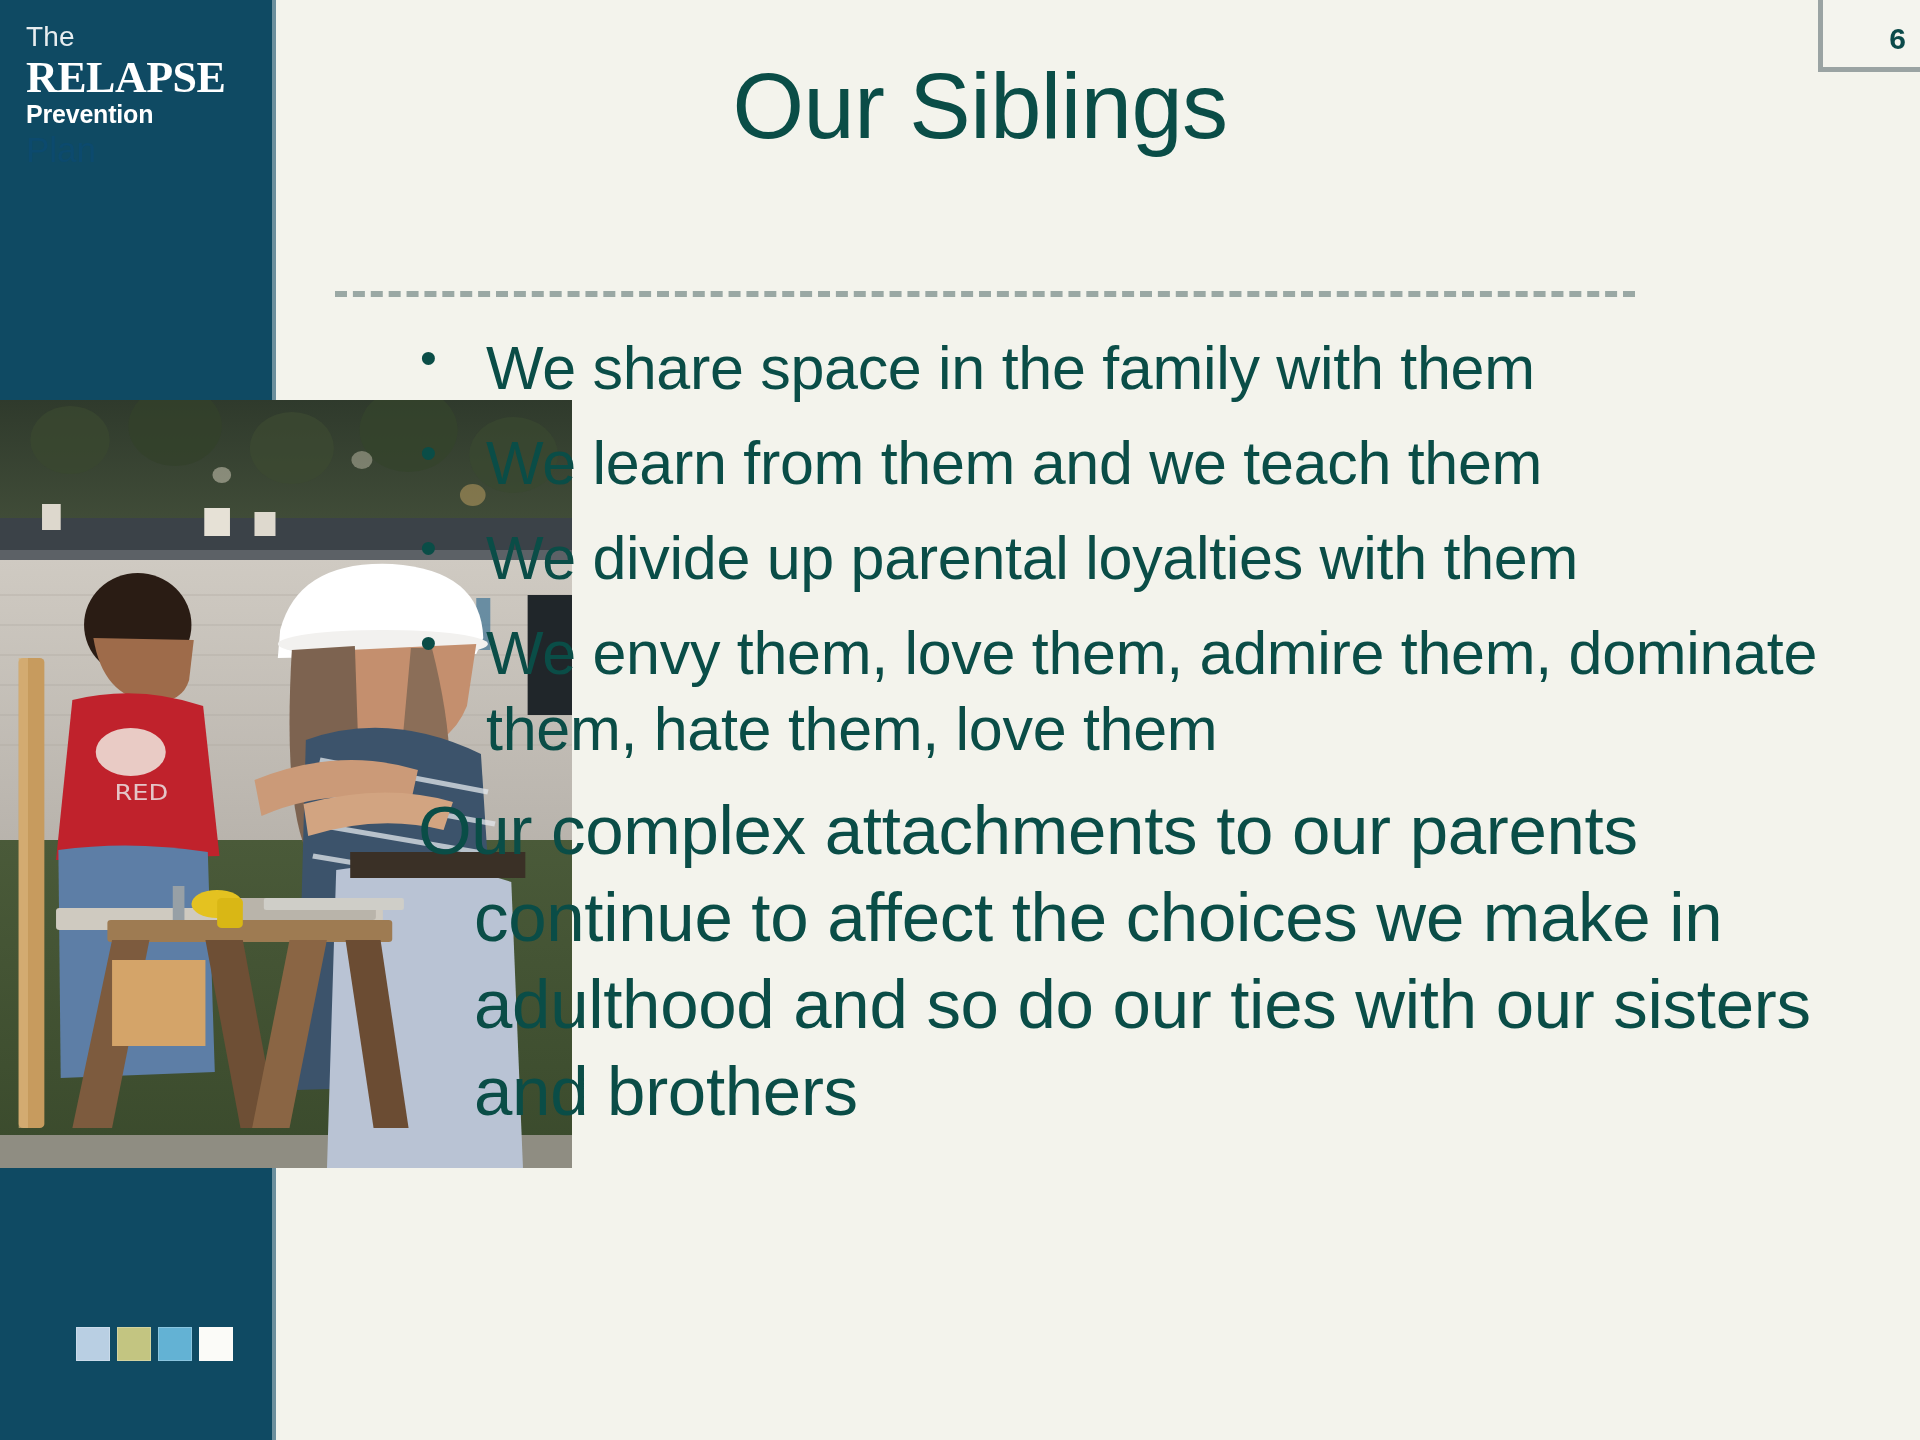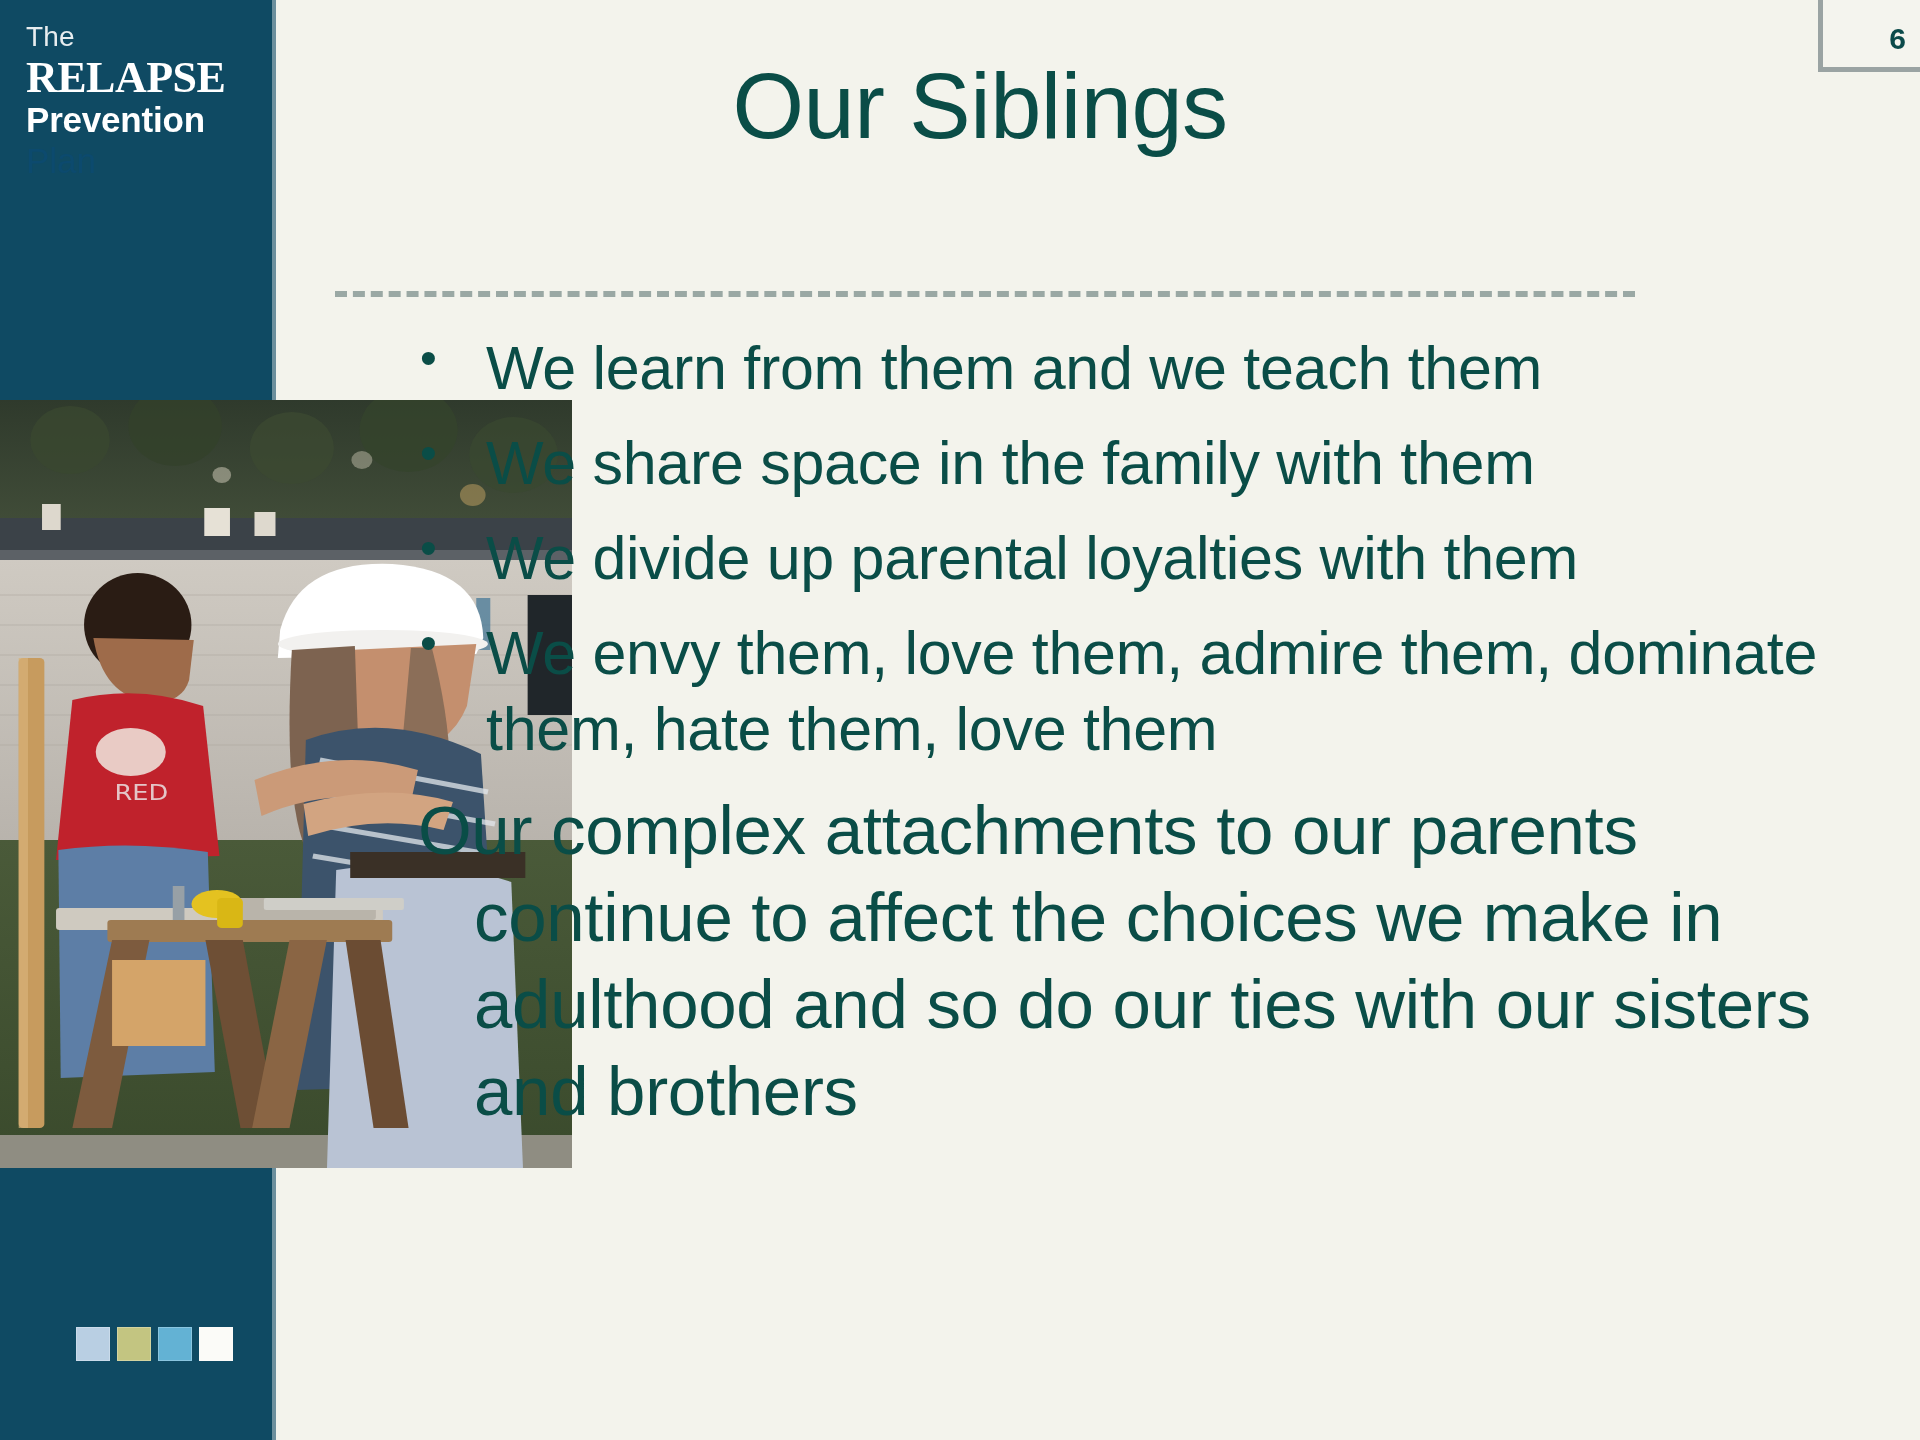--- a/index.html
+++ b/index.html
@@ -56,21 +56,21 @@
   .logo-relapse {
     font-size: 44px;
     font-weight: 700;
     line-height: 1.04;
     letter-spacing: -0.5px;
     margin-top: 4px;
     color: #ffffff;
     font-family: Liberation Serif, serif;
   }
   .logo-prevention {
-    font-size: 35px;
+    font-size: 25px;
     font-weight: 700;
     line-height: 1.08;
     letter-spacing: -0.2px;
     color: #ffffff;
   }
   .logo-plan {
     font-size: 35px;
     font-weight: 400;
     line-height: 1.1;
     margin-top: 3px;
@@ -315,22 +315,22 @@
   <div class="pagebox">
     <span class="pagenum">6</span>
   </div>
 
   <div class="title">Our Siblings</div>
 
   <div class="divider"></div>
 
   <div class="body">
     <ul class="bullets">
+      <li>We share space in the family with them</li>
       <li>We learn from them and we teach them</li>
-      <li>We share space in the family with them</li>
       <li>We divide up parental loyalties with them</li>
       <li>We envy them, love them, admire them, dominate them, hate them, love them</li>
     </ul>
     <div class="para">
       <span class="first-line">Our complex attachments to our parents continue to affect the choices we make in adulthood and so do our ties with our sisters and brothers</span>
     </div>
   </div>
 
 </div>
 

